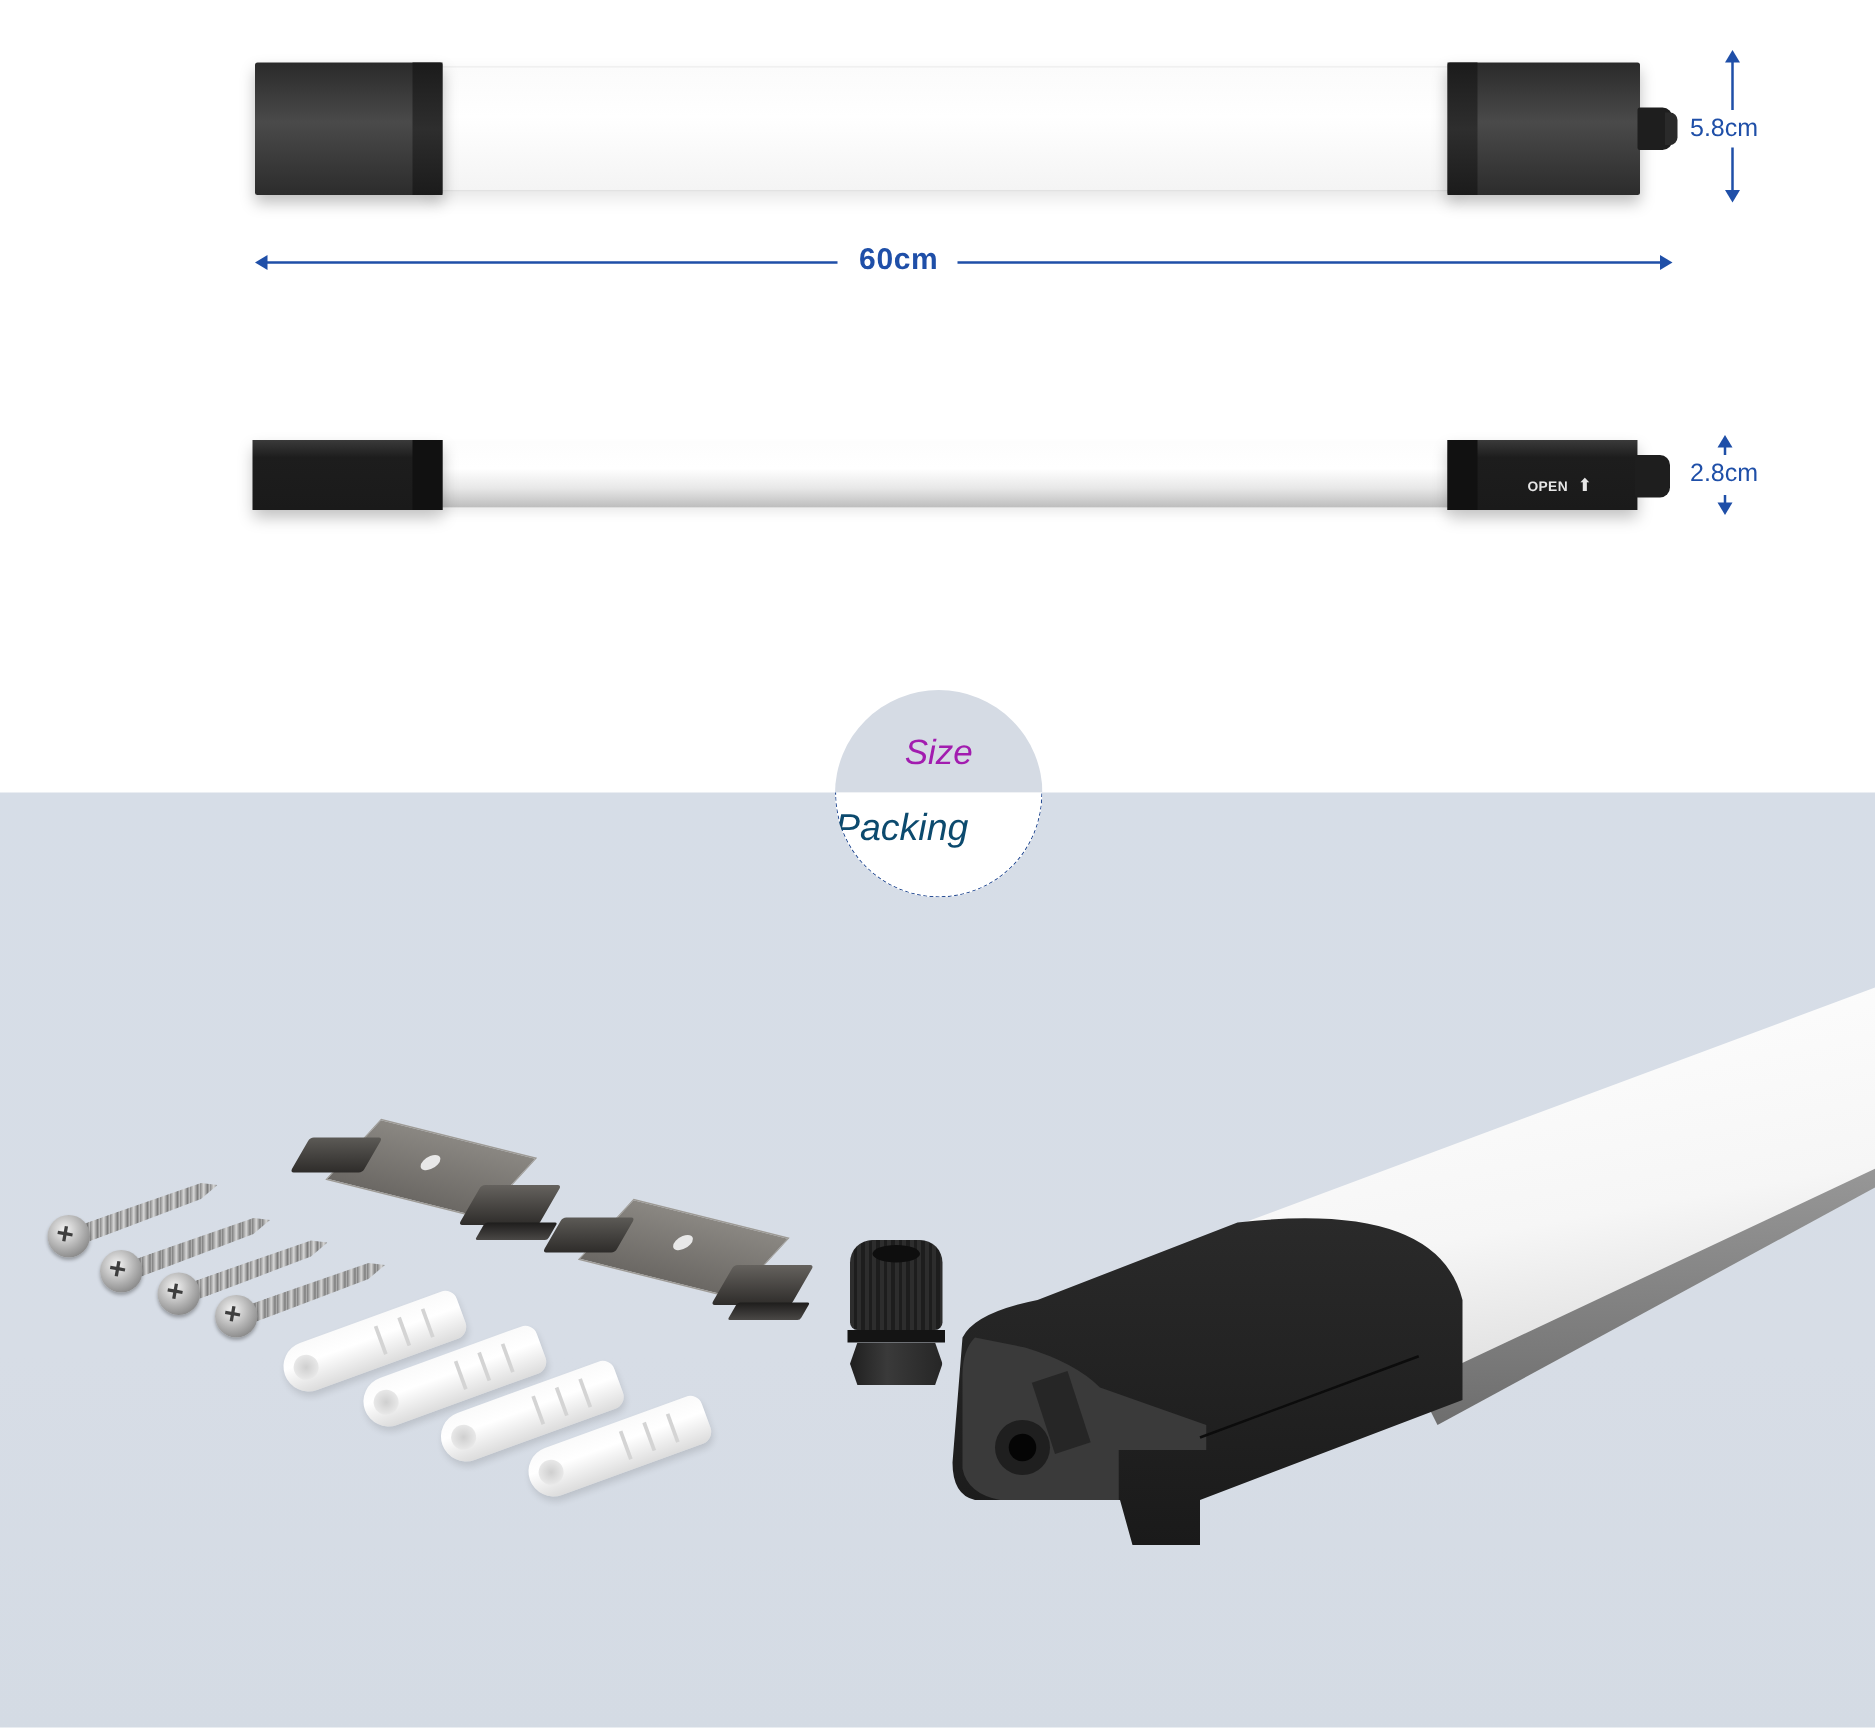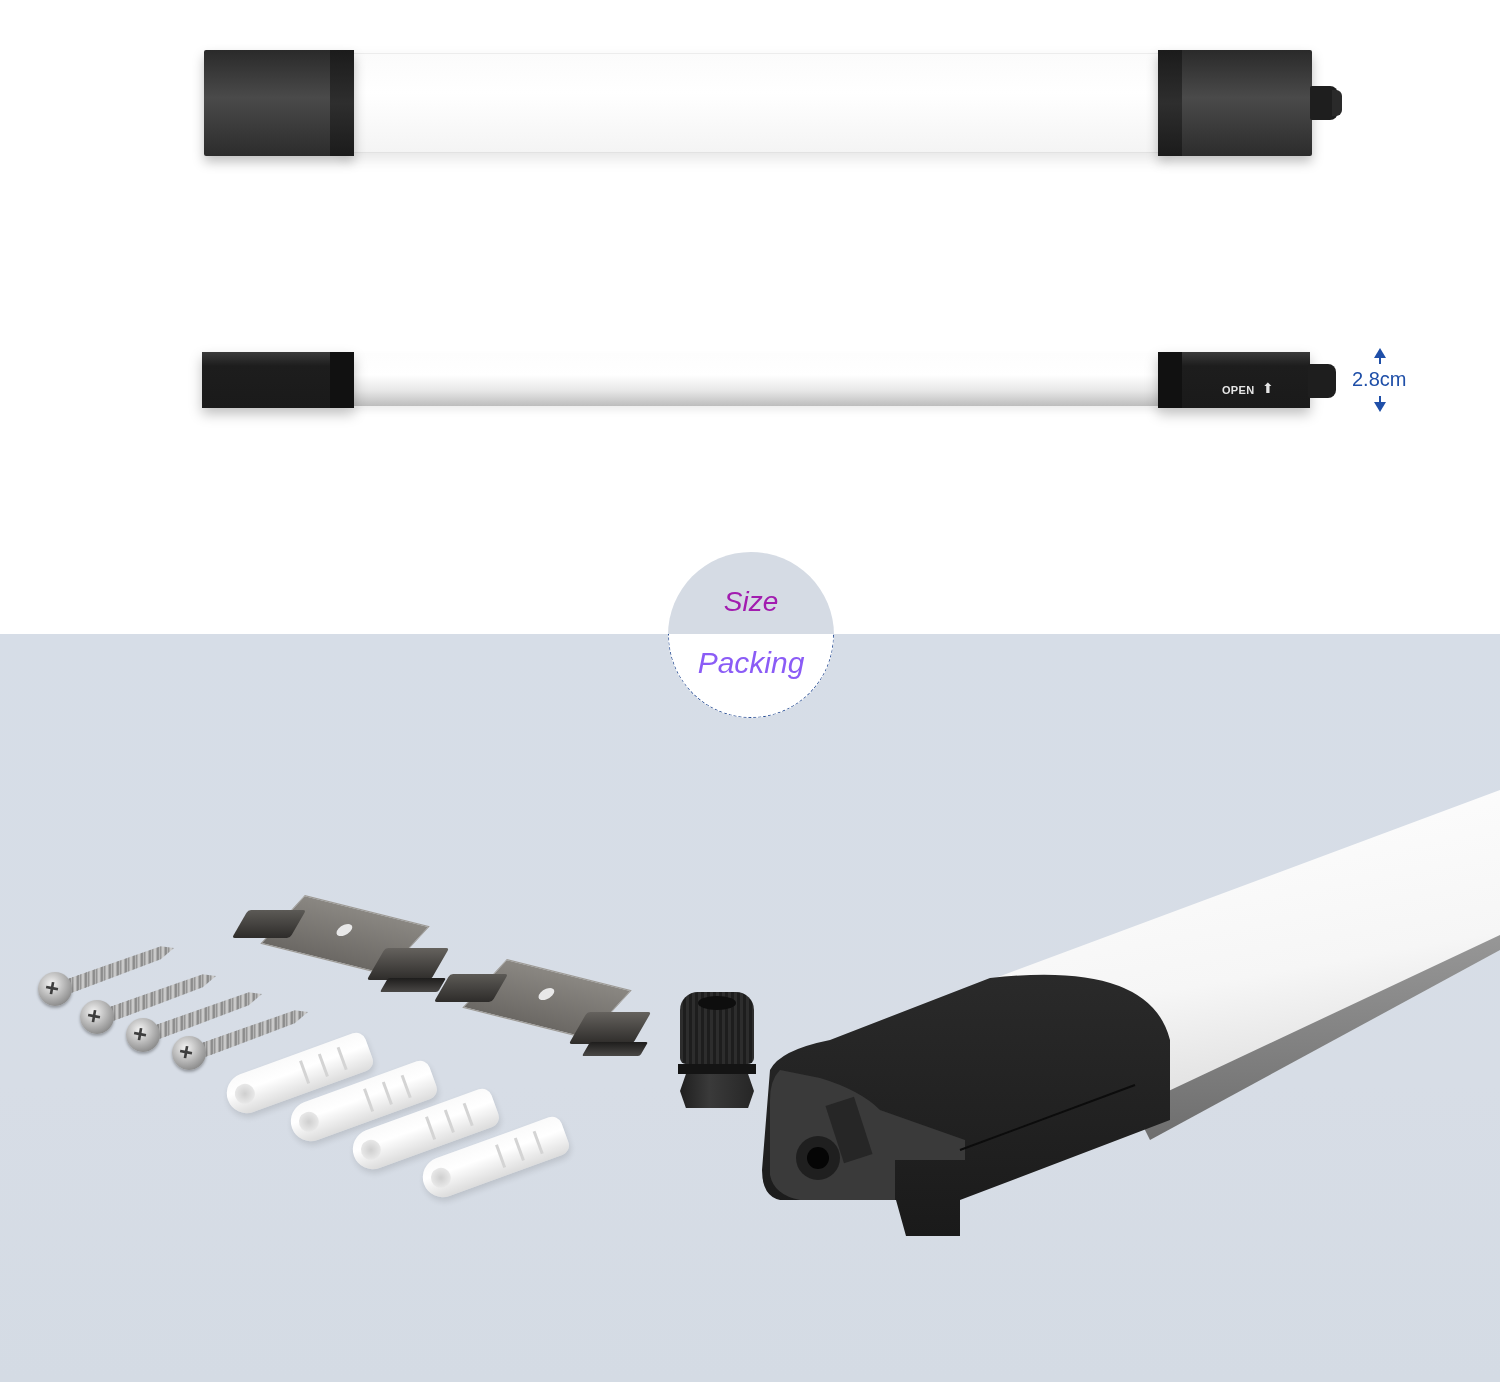--- a/index.html
+++ b/index.html
@@ -64,21 +64,21 @@
     .lamp-side .open-label { position: absolute; left: 64px; top: 32px; font-size: 11px; font-weight: bold; color: #e6e6e6; letter-spacing: 0.3px; }
     .lamp-side .open-arrow { position: absolute; left: 104px; top: 29px; font-size: 14px; color: #e6e6e6; line-height: 14px; }
     .lamp-side .gland { position: absolute; left: 1106px; top: 12px; width: 28px; height: 34px; background: #1e1e1e; border-radius: 2px 8px 8px 2px; }
 
     
     .badge { position: absolute; left: 668px; top: 552px; width: 166px; height: 166px; border-radius: 50%; overflow: hidden; z-index: 5; }
     .badge .top-half { position: absolute; left: 0; top: 0; width: 166px; height: 82px; background: #d5dbe4; }
     .badge .bottom-half { position: absolute; left: 0; top: 82px; width: 166px; height: 84px; background: #ffffff; }
     .badge .dash { position: absolute; left: 0; top: 0; width: 166px; height: 166px; border-radius: 50%; border: 1.5px dashed #2a4f95; clip-path: inset(82px 0 0 0); }
     .badge .size-lbl { position: absolute; left: 0; top: 34px; width: 166px; text-align: center; font-size: 28px; font-style: italic; color: #a21caf; }
-    .badge .packing-lbl { position: absolute; left: 0; top: 94px; width: 166px; text-align: center; font-size: 30px; font-style: italic; color: #8b5cf6; }
+    .badge .packing-lbl { position: absolute; left: 0; top: 94px; width: 166px; text-align: left; font-size: 30px; font-style: italic; color: #0c4a6e; }
 
     
     .packing-section {
       position: absolute; left: 0; top: 634px; width: 1500px; height: 748px;
       background: linear-gradient(180deg, #d6dde7 0%, #d7dde6 60%, #d4dbe4 100%);
     }
 
     .screw { position: absolute; width: 170px; height: 46px; }
     .screw .head { position: absolute; left: 0; top: 6px; width: 34px; height: 34px; border-radius: 50%; background: radial-gradient(circle at 40% 35%, #f4f4f4 0%, #a8a8a8 55%, #6a6a6a 100%); box-shadow: 0 2px 3px rgba(0,0,0,0.3); }
     .screw .head::before { content: "+"; position: absolute; left: 7px; top: 2px; font-size: 24px; font-weight: bold; color: #3e3e3e; transform: rotate(10deg); }
@@ -113,21 +113,35 @@
     <div class="diffuser"></div>
     <div class="endcap cap-left">
         <div class="seam"></div>
       </div>
     <div class="endcap cap-right">
         <div class="seam"></div>
       </div>
     <div class="gland"></div>
   </div>
 
-
+  <div class="dim-h">
+    <span class="arrow-l"></span>
+    <span class="line l"></span>
+    <span class="label">60cm</span>
+    <span class="line r"></span>
+    <span class="arrow-r"></span>
+  </div>
+
+  <div class="dim-v top">
+    <span class="up"></span>
+    <span class="vline a"></span>
+    <span class="label">5.8cm</span>
+    <span class="vline b"></span>
+    <span class="down"></span>
+  </div>
 
   <div class="lamp-side">
     <div class="diffuser"></div>
     <div class="endcap cap-left">
         <div class="seam"></div>
       </div>
     <div class="endcap cap-right">
       <div class="seam"></div>
       <span class="open-label">OPEN</span>
       <span class="open-arrow">⬆</span>

